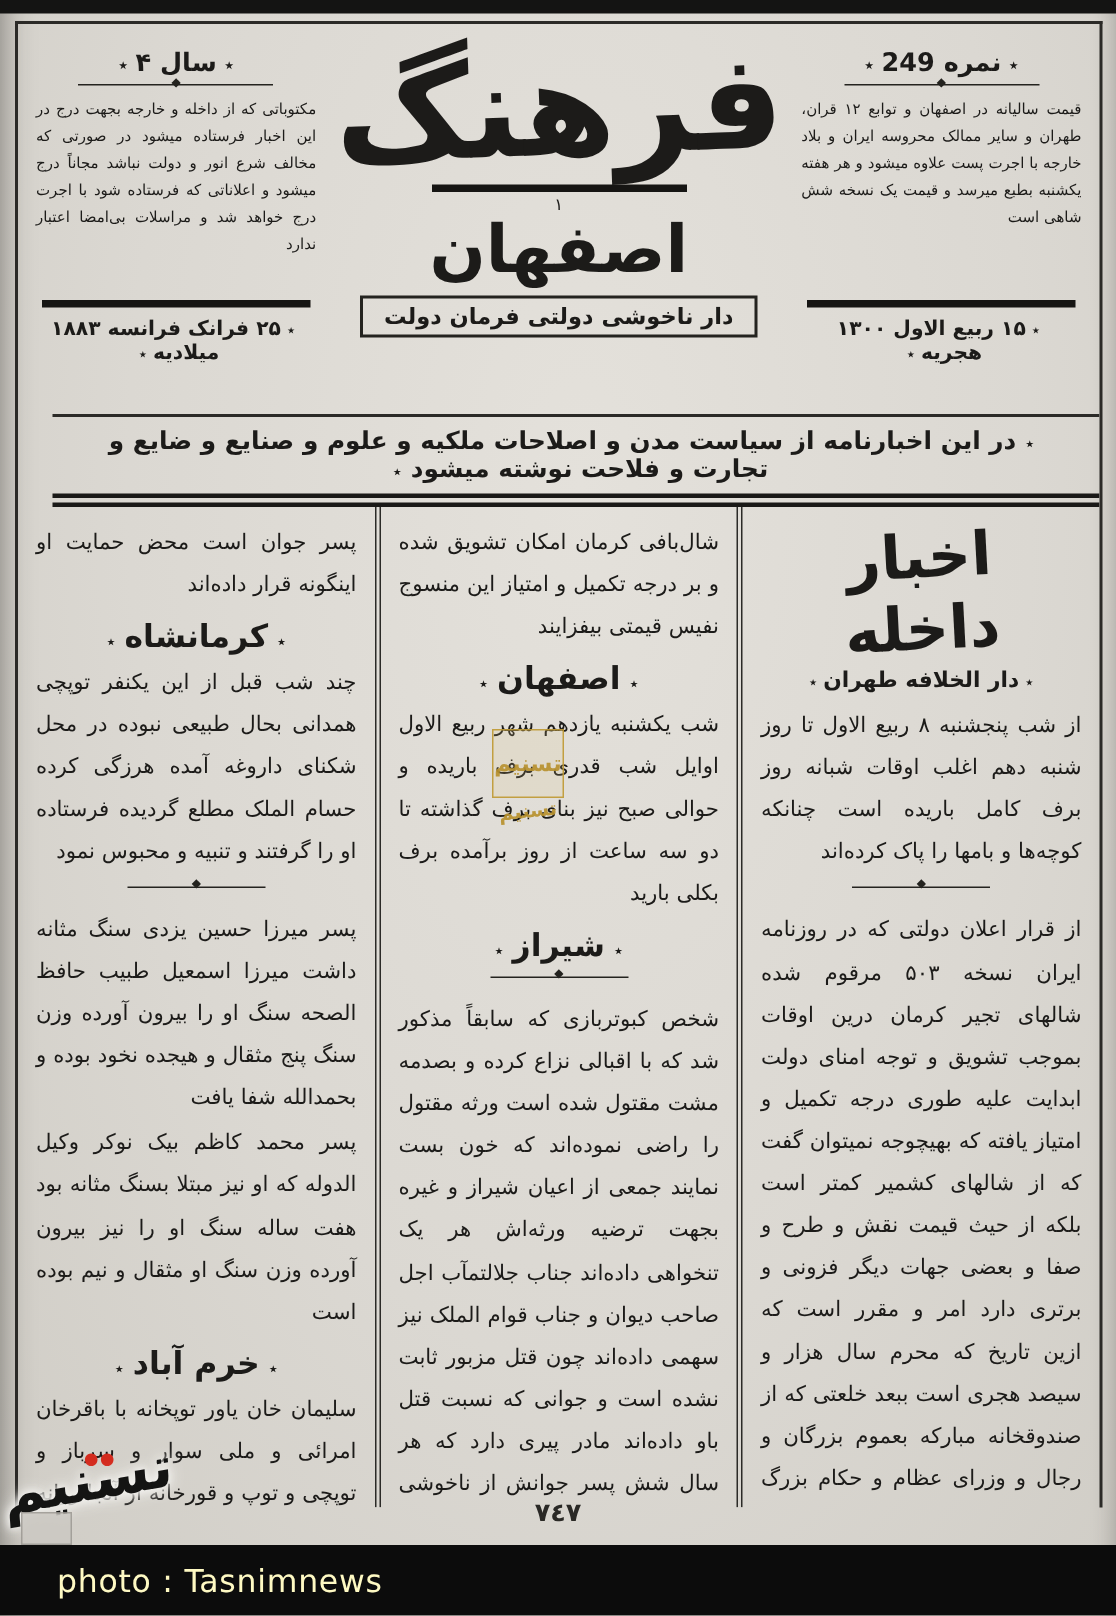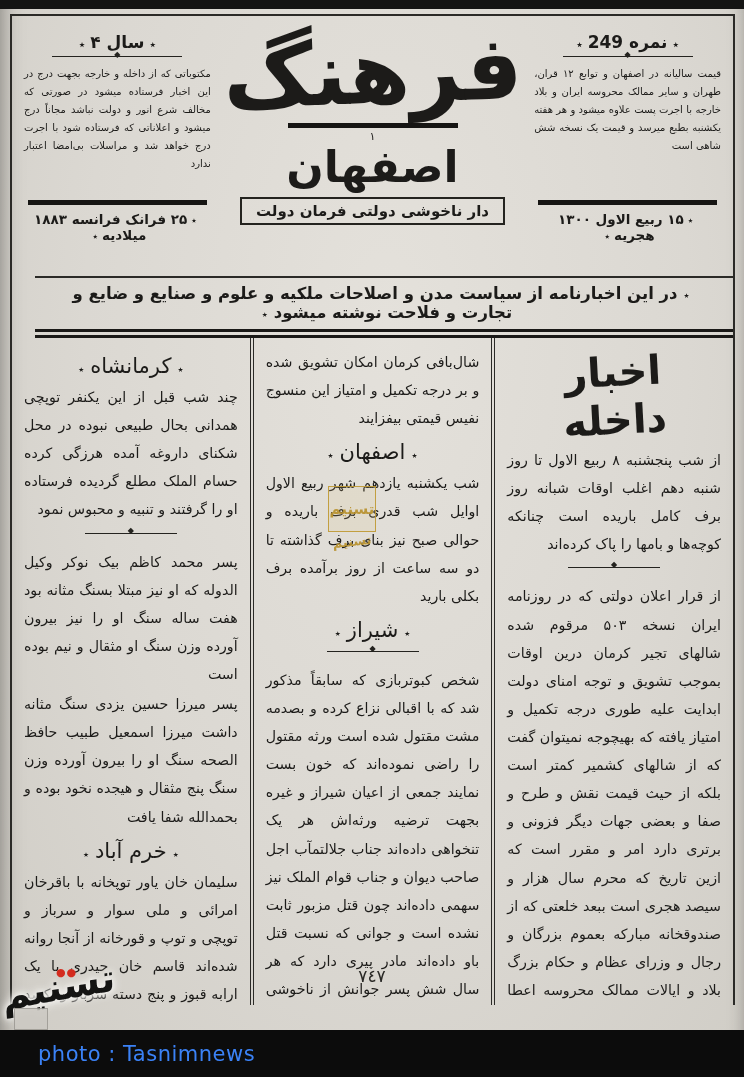--- a/index.html
+++ b/index.html
@@ -74,30 +74,30 @@
     flex:1; padding:8px 12px 0; overflow:hidden; direction:rtl;
   }
   .col + .col { border-left:none; border-right:4px double #2b2a27; }
 
   .blk-display-heading {
     font-size:40px; font-weight:bold; text-align:center; line-height:1.2;
     transform:rotate(-3deg); margin:2px 0 0;
   }
   .blk-subheading { font-size:14.5px; font-weight:bold; text-align:center; margin:2px 0 8px; }
   .blk-subheading::before, .blk-subheading::after { content:"٭"; font-size:10px; margin:0 4px; }
-  .blk-heading { font-size:21px; font-weight:normal; text-align:center; margin:8px 0 5px; }
+  .blk-heading { font-size:21px; font-weight:bold; text-align:center; margin:8px 0 5px; }
   .blk-heading::before, .blk-heading::after { content:"٭"; font-size:11px; margin:0 6px; }
   .blk-paragraph { font-size:14.2px; line-height:1.98; text-align:justify; margin:2px 0; }
   .blk-divider { width:92px; margin:9px auto; border-top:1.5px solid #24231f; position:relative; height:6px; }
   .blk-divider::after { content:"◆"; position:absolute; left:50%; top:-8px; transform:translateX(-50%); font-size:8px; color:#24231f; }
 
   
   .page-number {
-    position:absolute; left:0; right:0; top:966px; text-align:center;
-    font-size:17px; font-weight:normal; color:#2a2926;
+    position:absolute; left:0; right:0; top:999px; text-align:center;
+    font-size:17px; font-weight:bold; color:#2a2926;
   }
 
   
   .wm-center {
     position:absolute; left:324px; top:486px; width:56px; text-align:center;
     color:#b8922e; opacity:.92; pointer-events:none;
   }
   .wm-seal {
     width:48px; height:46px; margin:0 auto; border:1.5px solid #c09a35;
     display:flex; align-items:center; justify-content:center;
@@ -119,21 +119,21 @@
   .tasnim-stamp {
     position:absolute; left:20px; top:40px; width:34px; height:22px;
     background:#ccc9c3; border:1px solid #9b9892; opacity:.85;
   }
 
   
   .bottom-bar {
     position:absolute; left:0; right:0; bottom:0; height:47px; background:#0c0c0c;
     display:flex; align-items:center; padding-left:38px; z-index:2;
   }
-  .bottom-bar span { color:#3b82f6; font-size:21px; letter-spacing:.5px; }
+  .bottom-bar span { color:#fef9c3; font-size:21px; letter-spacing:.5px; }
 </style>
 </head>
 <body>
 
 <div class="page">
   <div class="top-edge"></div>
 
   <div class="frame">
 
     <header class="masthead">
@@ -161,38 +161,40 @@
         <div class="thick-rule"></div>
         <div class="mh-footline">۲۵ فرانک فرانسه ۱۸۸۳ میلادیه</div>
       </div>
     </header>
 
     <div class="band">در این اخبارنامه از سیاست مدن و اصلاحات ملکیه و علوم و صنایع و ضایع و تجارت و فلاحت نوشته میشود</div>
 
     <main class="columns">
       <section class="col">
           <div class="blk-display-heading">اخبار داخله</div>
+          <div class="blk-subheading">دار الخلافه طهران</div>
           <div class="blk-paragraph">از شب پنجشنبه ۸ ربیع الاول تا روز شنبه دهم اغلب اوقات شبانه روز برف کامل باریده است چنانکه کوچه‌ها و بامها را پاک کرده‌اند</div>
           <div class="blk-divider"></div>
           <div class="blk-paragraph">از قرار اعلان دولتی که در روزنامه ایران نسخه ۵۰۳ مرقوم شده شالهای تجیر کرمان درین اوقات بموجب تشویق و توجه امنای دولت ابدایت علیه طوری درجه تکمیل و امتیاز یافته که بهیچوجه نمیتوان گفت که از شالهای کشمیر کمتر است بلکه از حیث قیمت نقش و طرح و صفا و بعضی جهات دیگر فزونی و برتری دارد امر و مقرر است که ازین تاریخ که محرم سال هزار و سیصد هجری است ببعد خلعتی که از صندوقخانه مبارکه بعموم بزرگان و رجال و وزرای عظام و حکام بزرگ بلاد و ایالات ممالک محروسه اعطا میشود منحصر بشال کرمانی باشد تا مدیرین واسطه کارخانهای</div>
         </section>
       <section class="col">
           <div class="blk-paragraph">شال‌بافی کرمان امکان تشویق شده و بر درجه تکمیل و امتیاز این منسوج نفیس قیمتی بیفزایند</div>
           <div class="blk-heading">اصفهان</div>
           <div class="blk-paragraph">شب یکشنبه یازدهم شهر ربیع الاول اوایل شب قدری برف باریده و حوالی صبح نیز بنای برف گذاشته تا دو سه ساعت از روز برآمده برف بکلی بارید</div>
           <div class="blk-heading">شیراز</div>
           <div class="blk-divider"></div>
           <div class="blk-paragraph">شخص کبوتربازی که سابقاً مذکور شد که با اقبالی نزاع کرده و بصدمه مشت مقتول شده است ورثه مقتول را راضی نموده‌اند که خون بست نمایند جمعی از اعیان شیراز و غیره بجهت ترضیه ورثه‌اش هر یک تنخواهی داده‌اند جناب جلالتمآب اجل صاحب دیوان و جناب قوام الملک نیز سهمی داده‌اند چون قتل مزبور ثابت نشده است و جوانی که نسبت قتل باو داده‌اند مادر پیری دارد که هر سال شش پسر جوانش از ناخوشی مرده‌اند و اکنون اولادش منحصر بهمین یک</div>
         </section>
       <section class="col">
+          <div class="blk-paragraph">پسر جوان است محض حمایت او اینگونه قرار داده‌اند</div>
           <div class="blk-heading">کرمانشاه</div>
           <div class="blk-paragraph">چند شب قبل از این یکنفر توپچی همدانی بحال طبیعی نبوده در محل شکنای داروغه آمده هرزگی کرده حسام الملک مطلع گردیده فرستاده او را گرفتند و تنبیه و محبوس نمود</div>
           <div class="blk-divider"></div>
+          <div class="blk-paragraph">پسر میرزا حسین یزدی سنگ مثانه داشت میرزا اسمعیل طبیب حافظ الصحه سنگ او را بیرون آورده وزن سنگ پنج مثقال و هیجده نخود بوده و بحمدالله شفا یافت</div>
           <div class="blk-paragraph">پسر محمد کاظم بیک نوکر وکیل الدوله که او نیز مبتلا بسنگ مثانه بود هفت ساله سنگ او را نیز بیرون آورده وزن سنگ او مثقال و نیم بوده است</div>
-          <div class="blk-paragraph">پسر میرزا حسین یزدی سنگ مثانه داشت میرزا اسمعیل طبیب حافظ الصحه سنگ او را بیرون آورده وزن سنگ پنج مثقال و هیجده نخود بوده و بحمدالله شفا یافت</div>
           <div class="blk-heading">خرم آباد</div>
           <div class="blk-paragraph">سلیمان خان یاور توپخانه با باقرخان امرائی و ملی سوار و سرباز و توپچی و توپ و قورخانه از آنجا روانه شده‌اند قاسم خان حیدری با یک ارابه قبوز و پنج دسته سرباز و یکصد سوار یار احمدی و قایدرحمتی و</div>
         </section>
     </main>
   </div>
 
   <div class="page-number">٧٤٧</div>
 
   <div class="wm-center">
     <div class="wm-seal">تسنیم</div>

